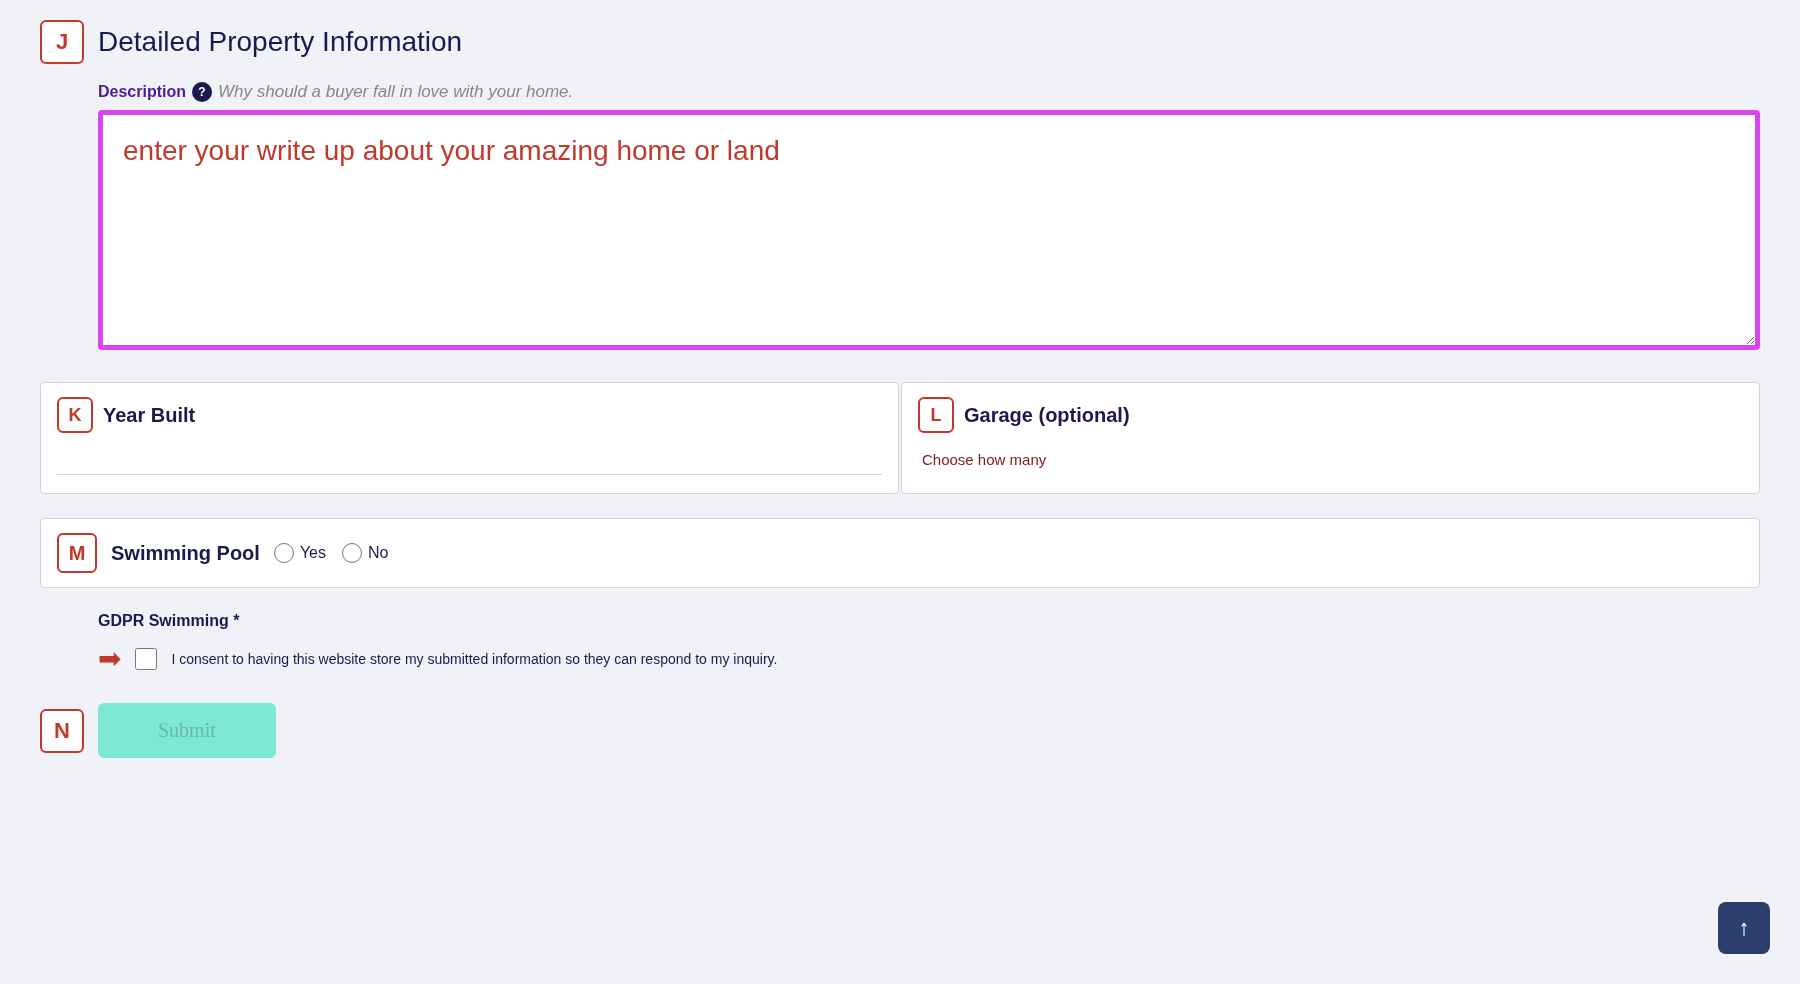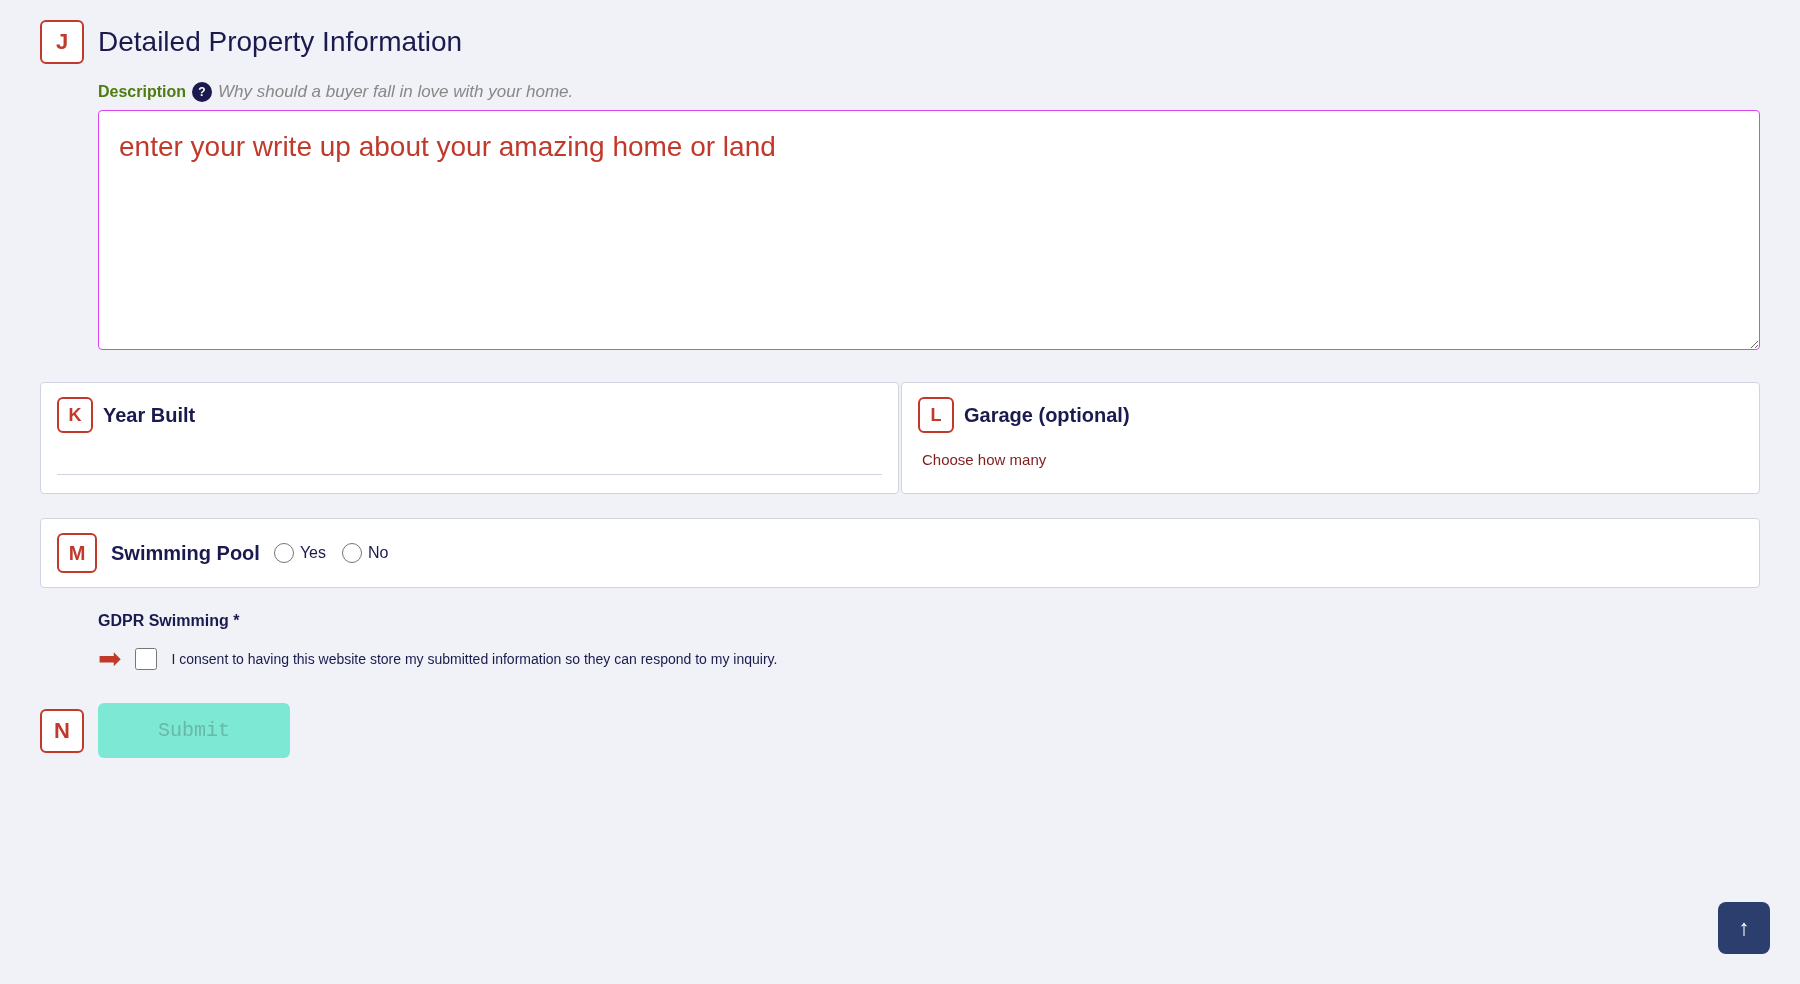--- a/index.html
+++ b/index.html
@@ -55,21 +55,21 @@
       display: flex;
       align-items: center;
       gap: 6px;
       margin-bottom: 8px;
       margin-left: 58px;
     }
 
     .description-label {
       font-size: 16px;
       font-weight: bold;
-      color: #4d7c0f;
+      color: #4c1d95;
     }
 
     .help-icon {
       width: 20px;
       height: 20px;
       background: #1a1a4e;
       color: white;
       border-radius: 50%;
       display: flex;
       align-items: center;
@@ -87,21 +87,21 @@
 
     .textarea-wrapper {
       margin-left: 58px;
       margin-right: 0;
       margin-bottom: 28px;
     }
 
     .description-textarea {
       width: 100%;
       height: 240px;
-      border: 1px solid #d946ef;
+      border: 5px solid #d946ef;
       border-radius: 4px;
       background: white;
       padding: 20px;
       font-size: 28px;
       color: #c0392b;
       resize: vertical;
       font-style: italic;
       color: #c0392b;
       font-family: Arial, sans-serif;
     }
@@ -273,21 +273,21 @@
     }
 
     .submit-btn {
       background: #7de8d4;
       color: #6ab8a8;
       border: none;
       border-radius: 6px;
       padding: 16px 60px;
       font-size: 20px;
       cursor: pointer;
-      font-family: Liberation Mono, monospace;
+      font-family: Liberation Serif, serif;
     }
 
     .scroll-to-top {
       position: fixed;
       bottom: 30px;
       right: 30px;
       width: 52px;
       height: 52px;
       background: #2c3e6e;
       color: white;

